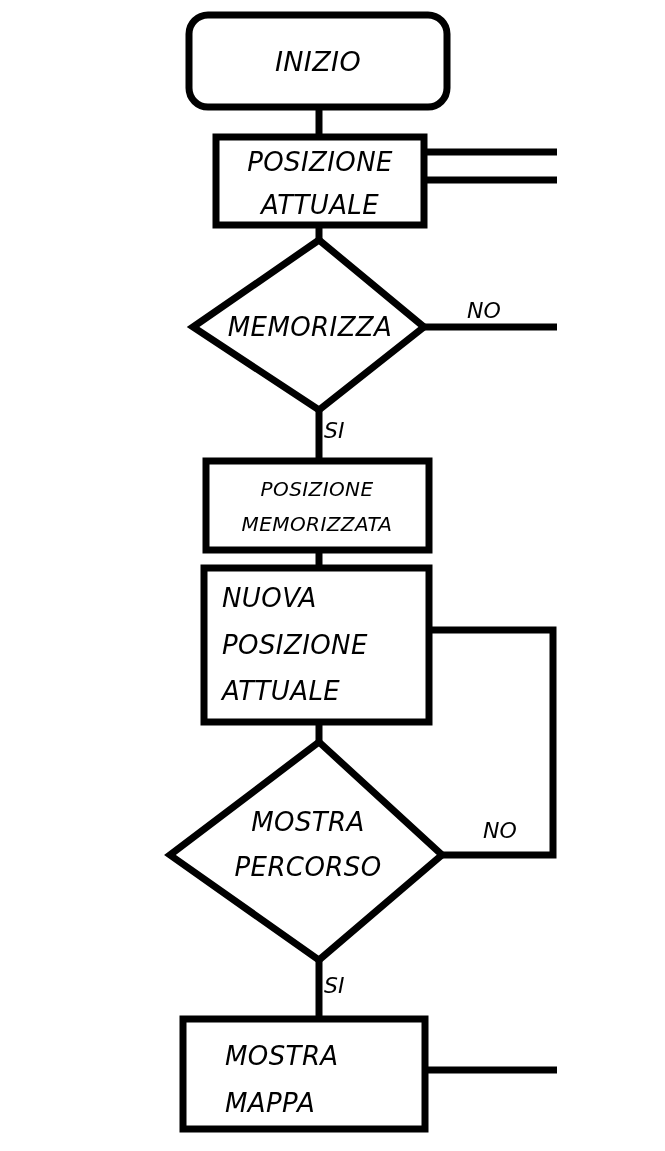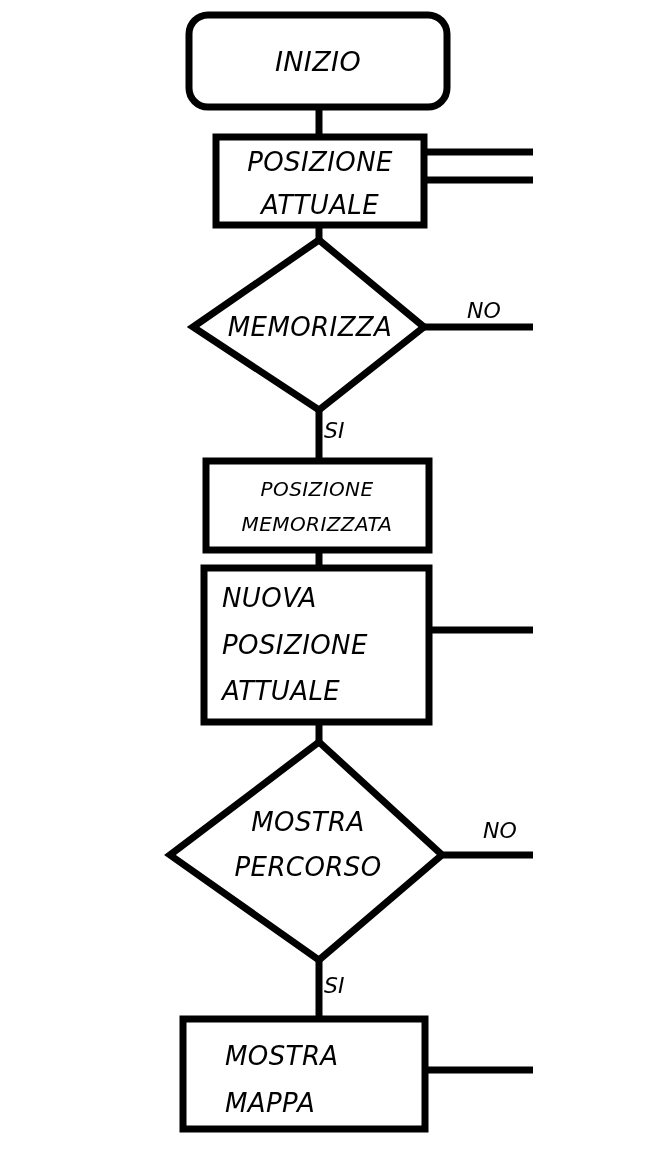--- a/index.html
+++ b/index.html
@@ -7,20 +7,21 @@
     padding: 0;
     background: #ffffff;
   }
   #canvas {
     position: relative;
     width: 533px;
     height: 1151px;
     background: #ffffff;
     overflow: hidden;
     font-family: "DejaVu Sans", "Liberation Sans", sans-serif;
+    padding-left: 24px;
   }
   svg.flow {
     position: absolute;
     left: 0;
     top: 0;
     width: 665px;
     height: 1151px;
   }
   .shape-stroke {
     fill: #ffffff;

